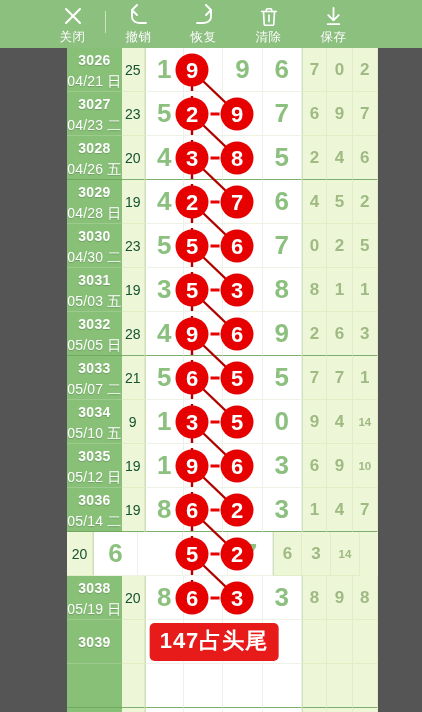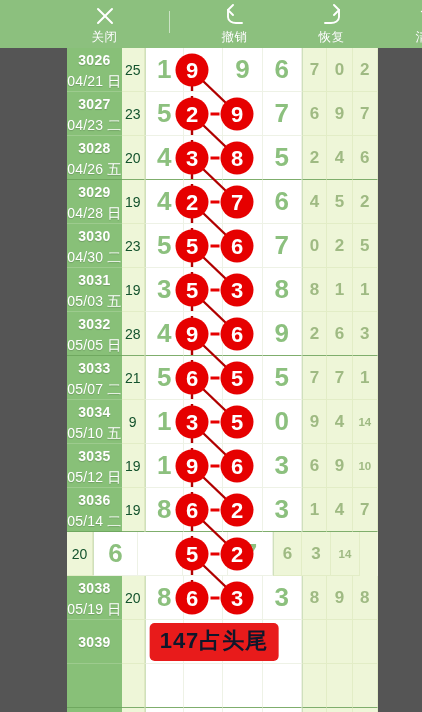--- a/index.html
+++ b/index.html
@@ -7,21 +7,21 @@
   body {
     font-family:"Liberation Sans","DejaVu Sans",sans-serif;
     background:#555555;
   }
   #app { position:relative; width:422px; height:712px; background:#555555; }
 
   
   #toolbar{
     position:absolute; left:0; top:0; width:422px; height:48px;
     background:#8cc07e;
-    display:flex; align-items:center;gap:32px;
+    display:flex; align-items:center;
   }
   .tb-btn{
     flex:0 0 auto;
     display:flex; flex-direction:column; align-items:center; justify-content:center;
     height:48px; color:#ffffff;
     width:65px;
   }
   .tb-ico{ height:24px; display:flex; align-items:flex-end; justify-content:center; }
   .tb-ico svg{ display:block; }
   .tb-lab{ font-size:12.5px; line-height:15px; margin-top:2px; letter-spacing:.5px;
@@ -94,21 +94,21 @@
     box-shadow:0 0 0 1px #e60000;
   }
   .dash{
     position:absolute; width:9px; height:3px; background:#e60000;
     transform:translate(-50%,-50%);
   }
 
   
   #banner{
     position:absolute;
-    background:#e81b1b; color:#0f172a;
+    background:#e81b1b; color:#ffffff;
     font-size:22px; font-weight:bold; letter-spacing:1px;
     padding:3px 10px 5px 10px; border-radius:5px;
     white-space:nowrap;
     transform:translate(-50%,-50%);
   }
 
   
   .blank .c-issue{ background:#88c078; }
   .blank .c-sum{ background:#eef6d8; }
   .blank .c-n{ background:#ffffff; }

